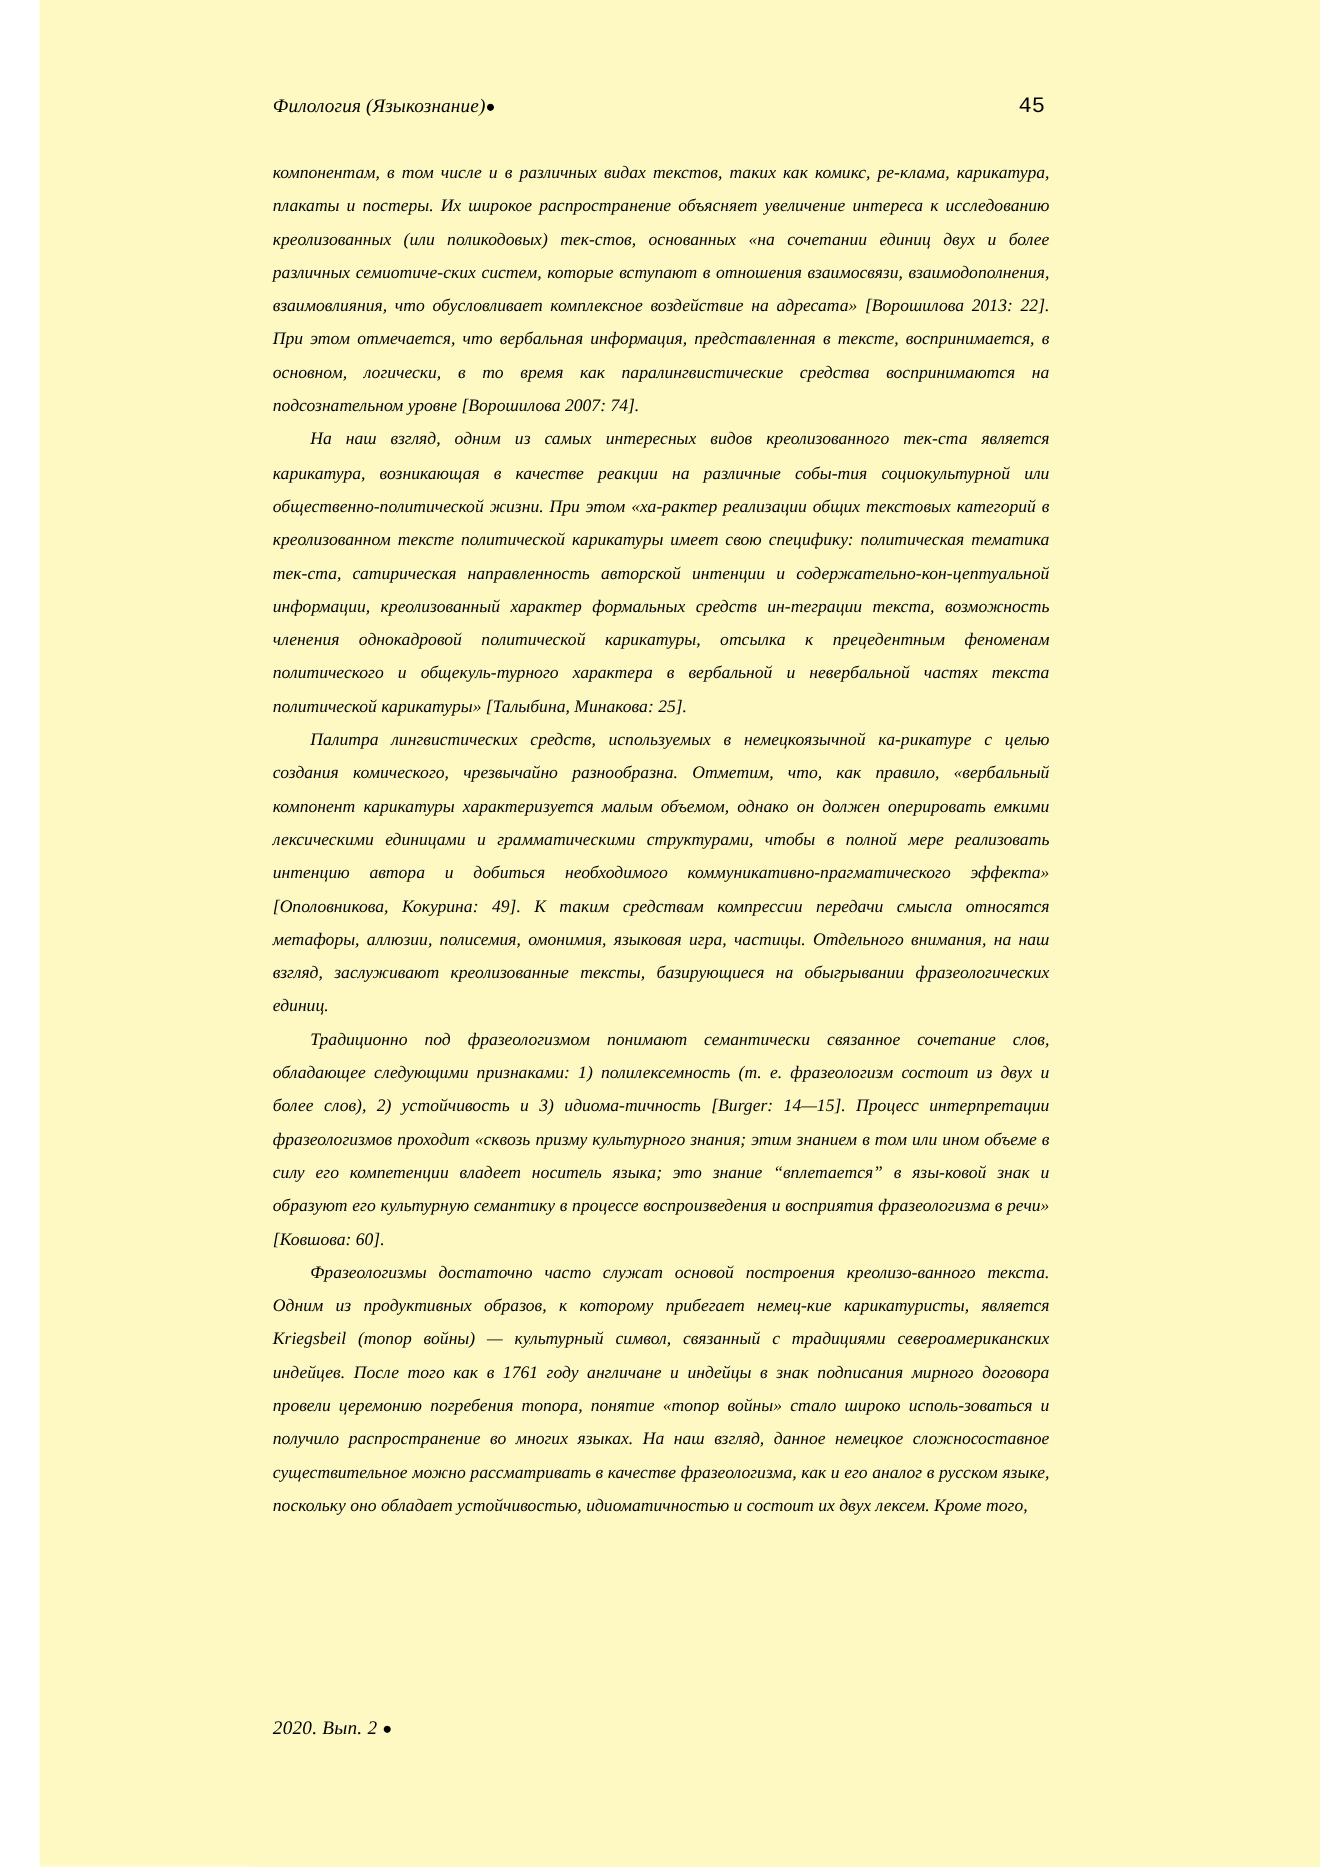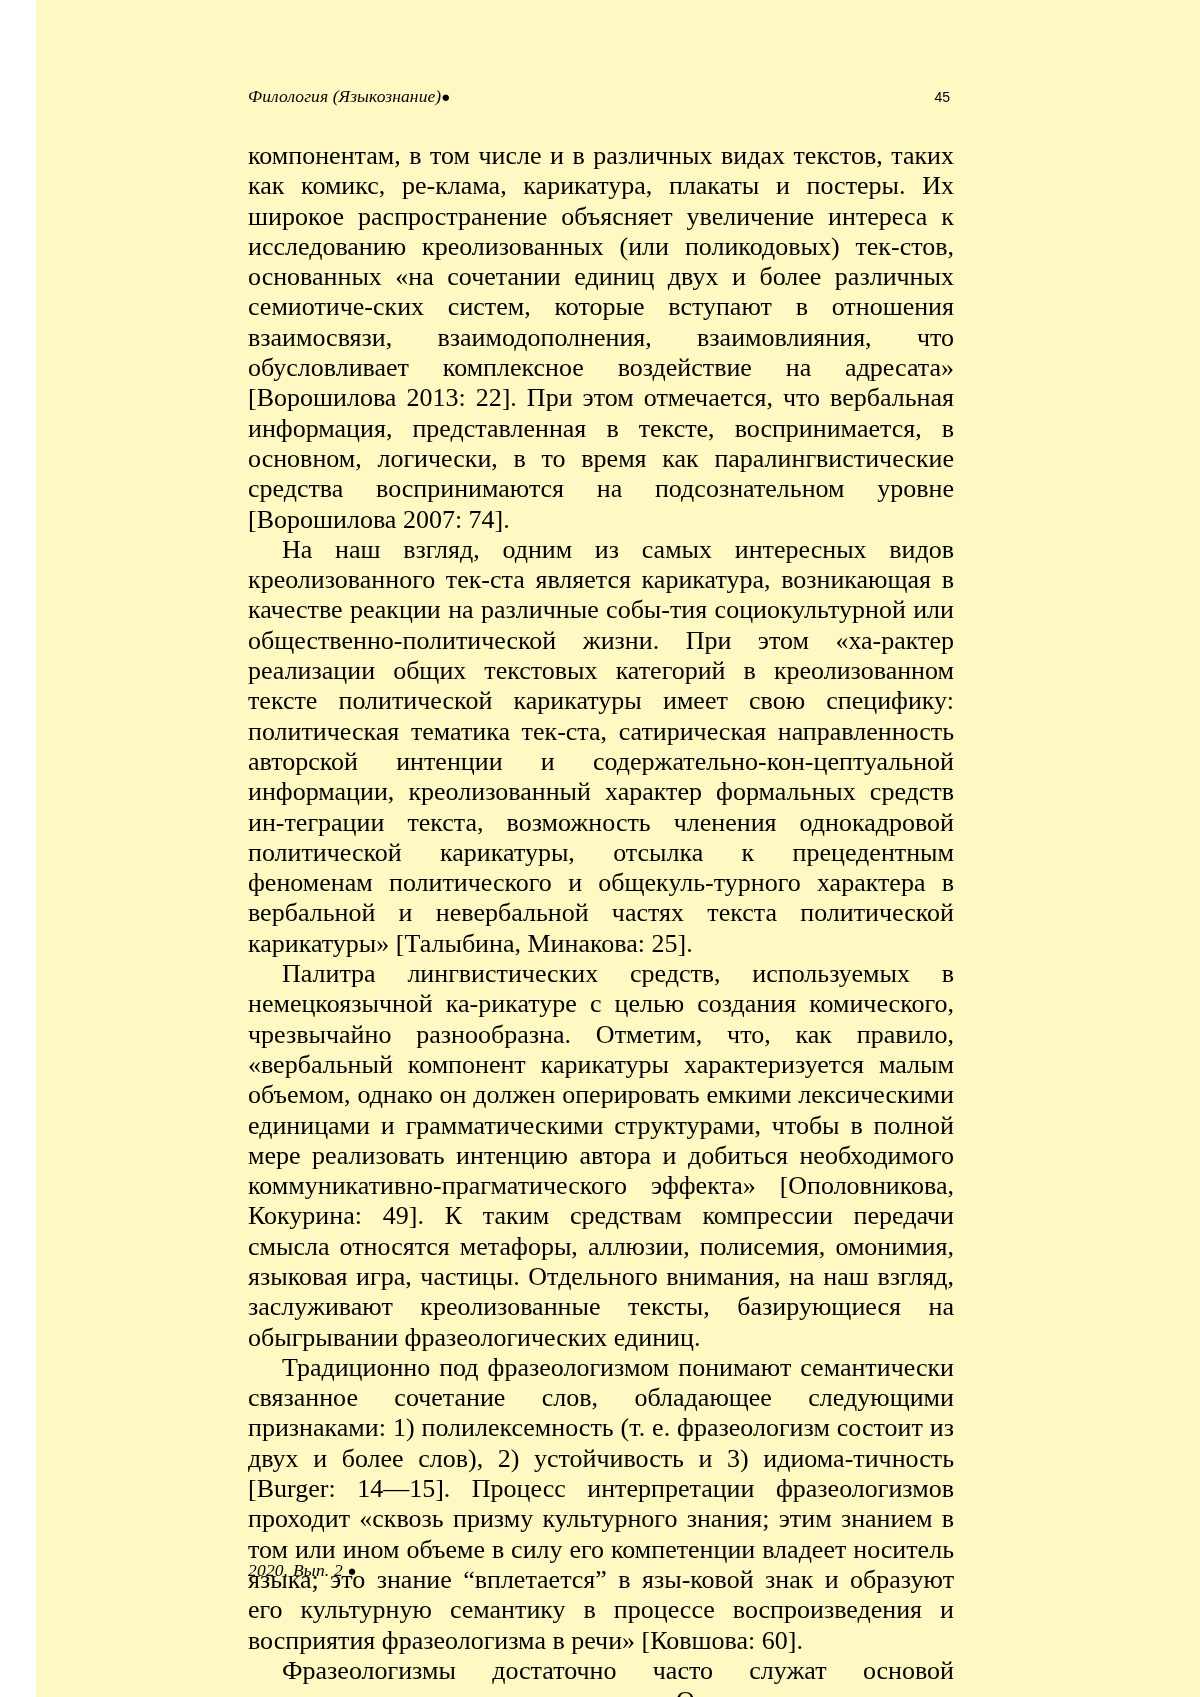--- a/index.html
+++ b/index.html
@@ -34,31 +34,32 @@
     font-style: italic;
     font-size: 17.5px;
     letter-spacing: 0.1px;
     white-space: nowrap;
   }
   .running-head .bullet {
     font-style: normal;
     font-size: 15px;
   }
   .page-number {
-    font-family: Liberation Sans, sans-serif;
-    font-size: 14px;
+    font-family: Liberation Mono, monospace;
+    font-size: 20px;
     padding-right: 4px;
   }
   .body-text p {
     margin: 0;
-    font-size: 26px;
+    font-size: 16px;
     line-height: 30.3px;
     text-align: justify;
     text-indent: 0;
     hyphens: manual;
+    font-style: italic;
   }
   .body-text p.indent {
     text-indent: 34px;
   }
   .footer {
     position: absolute;
     left: 212px;
     top: 1560px;
     font-family: "Liberation Serif", serif;
     font-style: italic;

